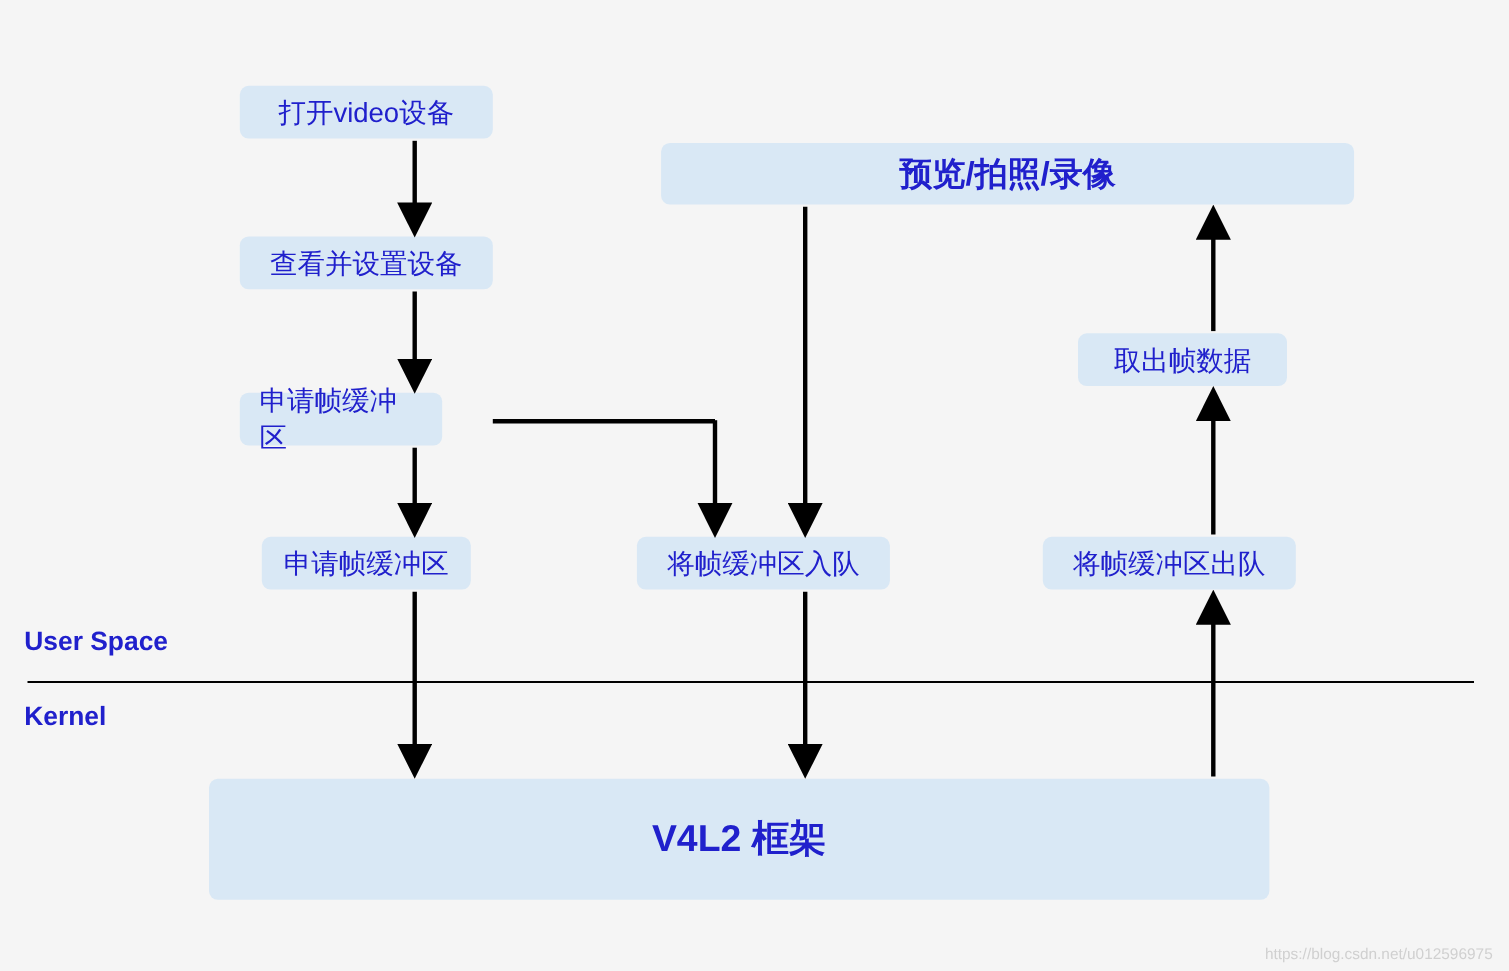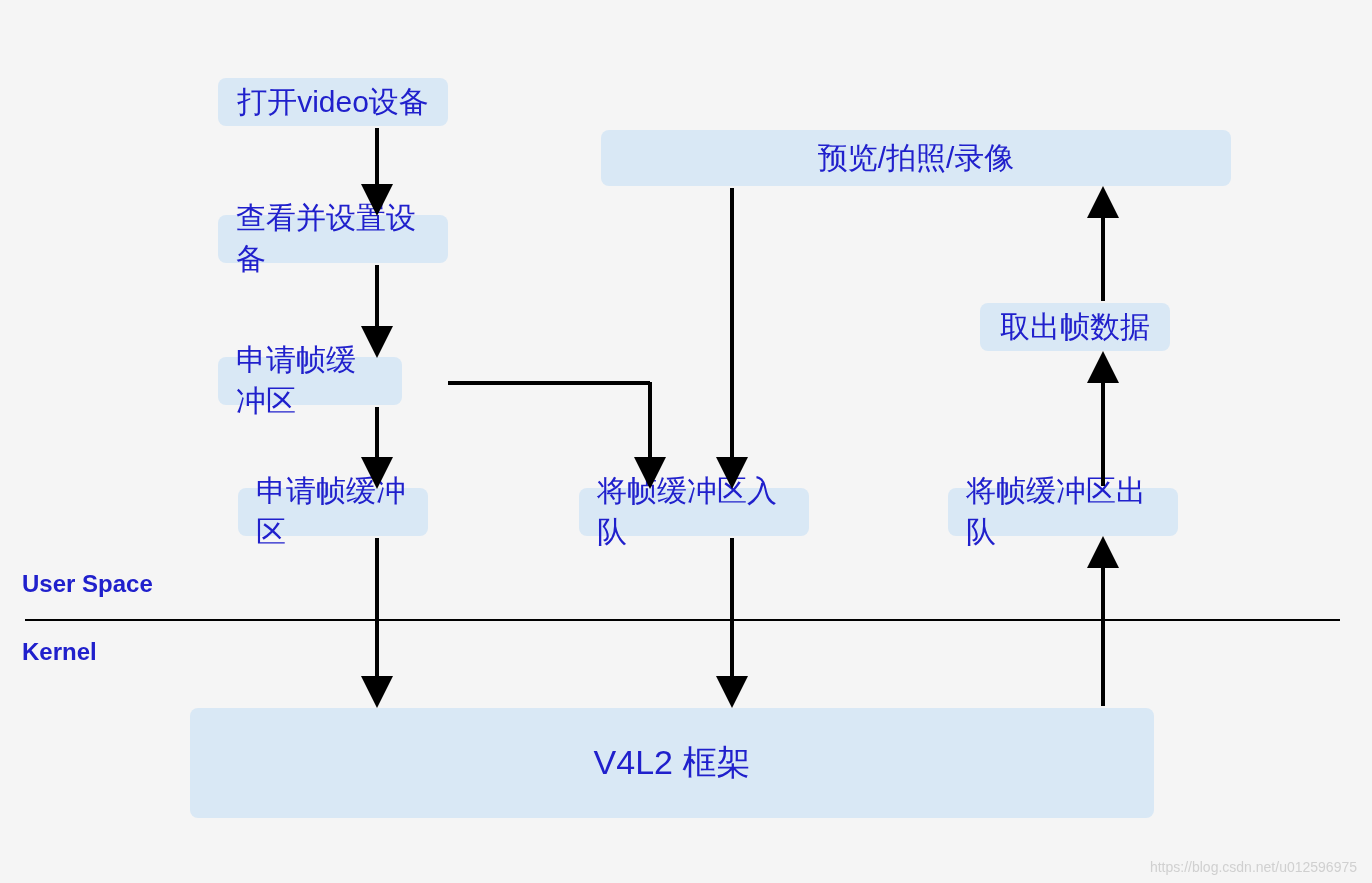--- a/index.html
+++ b/index.html
@@ -15,25 +15,26 @@
       font-family: "Microsoft YaHei", "SimHei", sans-serif;
     }
     .node {
       position: absolute;
       background: #d9e8f5;
       border-radius: 8px;
       display: flex;
       align-items: center;
       justify-content: center;
       color: #2020cc;
-      font-size: 30px;
+      font-size: 25px;
       padding: 10px 18px;
     }
     .node-wide {
       font-size: 30px;
+      font-weight: bold;
     }
     .label {
       position: absolute;
       color: #2020cc;
       font-size: 24px;
       font-weight: bold;
     }
     .watermark {
       position: absolute;
       right: 15px;

